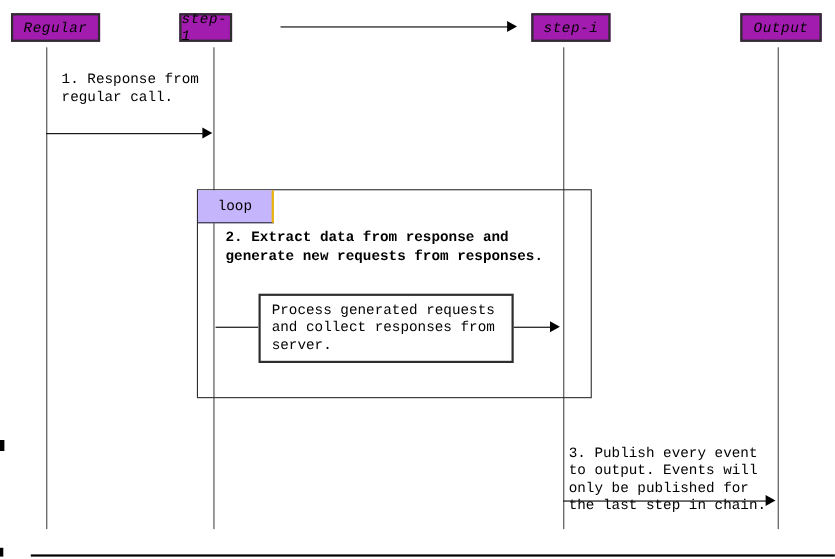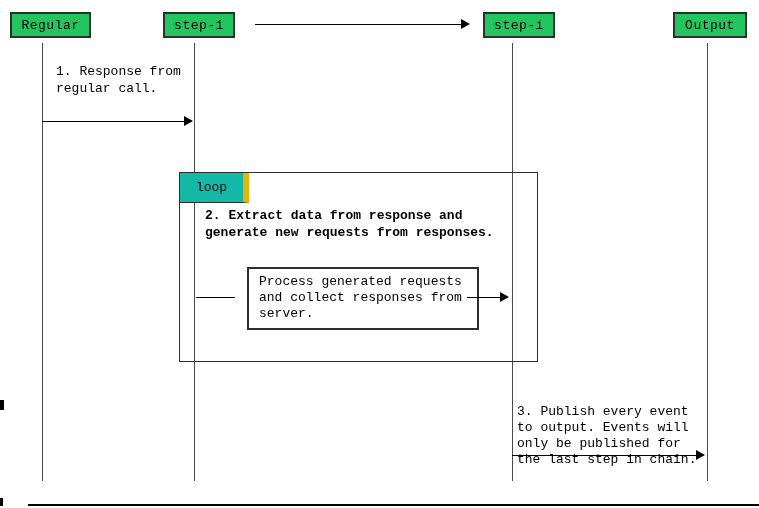--- a/index.html
+++ b/index.html
@@ -18,29 +18,30 @@
     font-family: "Liberation Mono", "DejaVu Sans Mono", monospace;
     font-size: 13px;
     color: #000000;
   }
   
   .actor {
     position: absolute;
     top: 12px;
     height: 26px;
     border: 2px solid #2e2e2e;
-    background: #22c55e;
+    background: #a21caf;
     display: flex;
     align-items: center;
     justify-content: center;
     box-sizing: border-box;
     letter-spacing: 0.5px;
+    font-style: italic;
   }
   #actor-regular { left: 10px;  width: 81px; }
-  #actor-step1   { left: 163px; width: 72px; }
+  #actor-step1   { left: 163px; width: 48px; }
   #actor-stepi   { left: 483px; width: 72px; }
   #actor-output  { left: 673px; width: 74px; }
 
   
   .lifeline {
     position: absolute;
     top: 43px;
     width: 1px;
     height: 438px;
     background: #4a4a4a;
@@ -82,41 +83,40 @@
     position: absolute;
     left: 179px; top: 172px;
     width: 359px; height: 190px;
     border: 1px solid #2e2e2e;
     box-sizing: border-box;
   }
   #loop-label-box {
     position: absolute;
     left: 0; top: 0;
     width: 69px; height: 30px;
-    border-right: 6px solid #eab308;
+    border-right: 2px solid #eab308;
     border-bottom: 1px solid #2e2e2e;
     box-sizing: border-box;
     display: flex;
     align-items: center;
     justify-content: center;
-    background: #14b8a6;
+    background: #c4b5fd;
   }
 
   
   #process-box {
     position: absolute;
     left: 235px; top: 267px;
     width: 232px; height: 63px;
     border: 2px solid #2e2e2e;
     background: #ffffff;
     box-sizing: border-box;
     padding: 5px 0 0 10px;
     line-height: 16px;
     white-space: pre;
-    margin-left: 12px;
   }
 
   
   .msg-text {
     position: absolute;
     line-height: 16.5px;
     white-space: pre;
   }
   #msg1-text { left: 56px;  top: 64px; }
   #msg2-text { left: 205px; top: 208px; font-weight: bold; }

